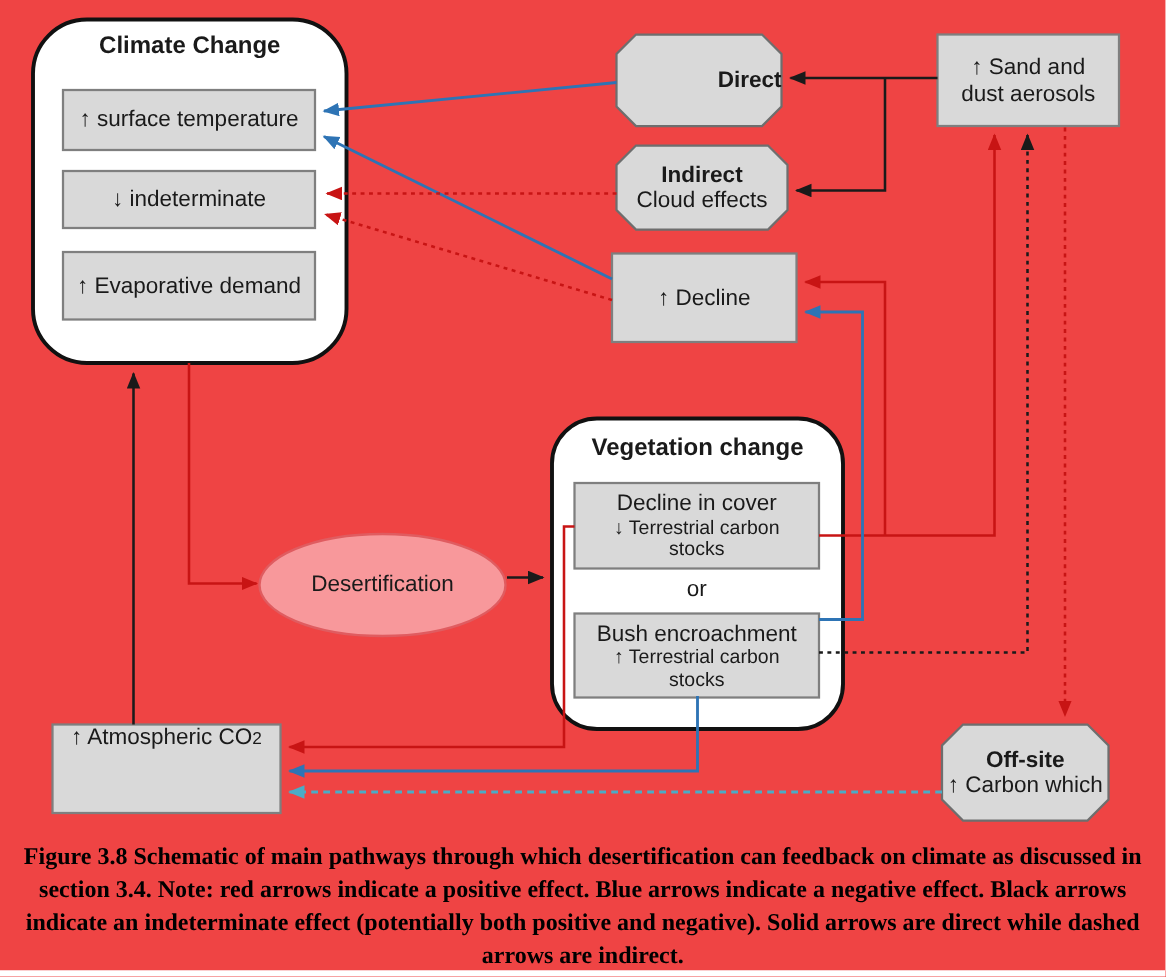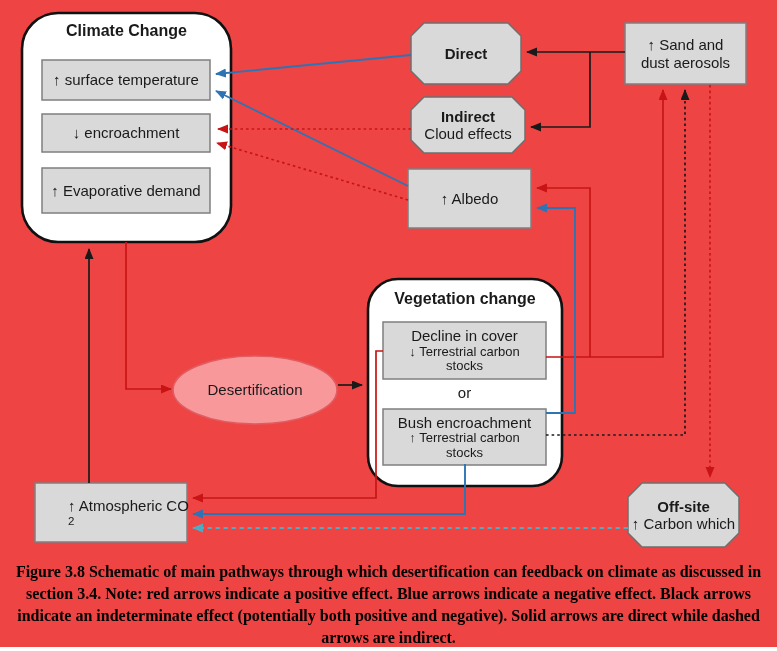--- a/index.html
+++ b/index.html
@@ -81,49 +81,49 @@
       <path d="M546,413 L575,413 L575,208 L537,208" class="ln-blue" marker-end="url(#ar-blue)"></path>
       <path d="M546,435 L685,435 L685,90" class="ln-black dash" marker-end="url(#ar-black)"></path>
       <path d="M710,85 L710,477" class="ln-red dash" marker-end="url(#ar-red)"></path>
       <path d="M383,351 L376,351 L376,498 L193,498" class="ln-red" marker-end="url(#ar-red)"></path>
       <path d="M465,464 L465,514 L193,514" class="ln-blue" marker-end="url(#ar-blue)"></path>
       <path d="M628,528 L193,528" class="ln-teal dash-med" marker-end="url(#ar-teal)"></path>
     </svg>
 
     <div class="ttl" style="left:22px;top:22px;width:209px;">Climate Change</div>
     <div class="lbl" style="left:42px;top:60px;width:168px;height:40px;text-align:center;">↑ surface temperature</div>
-    <div class="lbl" style="left:42px;top:114px;width:168px;height:38px;">↓ encroachment</div>
+    <div class="lbl" style="left:42px;top:114px;width:168px;height:38px;">↓ indeterminate</div>
     <div class="lbl" style="left:42px;top:168px;width:168px;height:45px;">↑ Evaporative demand</div>
 
-    <div class="lbl" style="left:411px;top:23px;width:110px;height:61px;">
+    <div class="lbl" style="left:411px;top:23px;width:110px;height:61px;align-items:flex-end;">
       <span class="b">Direct</span>
     </div>
     <div class="lbl" style="left:411px;top:97px;width:114px;height:56px;">
       <span class="b">Indirect</span>
       <span>Cloud effects</span>
     </div>
     <div class="lbl" style="left:625px;top:23px;width:121px;height:61px;">
       <span class="w96">↑ Sand and dust aerosols</span>
     </div>
-    <div class="lbl" style="left:408px;top:169px;width:123px;height:59px;">↑ Albedo</div>
+    <div class="lbl" style="left:408px;top:169px;width:123px;height:59px;">↑ Decline</div>
 
     <div class="ttl" style="left:368px;top:290px;width:194px;">Vegetation change</div>
     <div class="lbl" style="left:383px;top:322px;width:163px;height:57px;">
       <span>Decline in cover</span>
       <span class="sub w126">↓ Terrestrial carbon stocks</span>
     </div>
     <div class="lbl" style="left:383px;top:409px;width:163px;height:56px;">
       <span>Bush encroachment</span>
       <span class="sub w126">↑ Terrestrial carbon stocks</span>
     </div>
     <div class="lbl" style="left:383px;top:380px;width:163px;height:26px;">or</div>
 
     <div class="lbl" style="left:173px;top:357px;width:164px;height:66px;">Desertification</div>
 
-    <div class="lbl" style="left:35px;top:483px;width:152px;height:59px;flex-direction:column;align-items:baseline;margin-left:33px;">
+    <div class="lbl" style="left:35px;top:483px;width:152px;height:59px;flex-direction:row;align-items:baseline;">
       <span>↑ Atmospheric CO</span>
         <span class="co2sub">2</span>
     </div>
 
     <div class="lbl" style="left:628px;top:483px;width:111px;height:64px;">
       <span class="b">Off-site</span>
       <span>↑ Carbon which</span>
     </div>
   </div>
 

